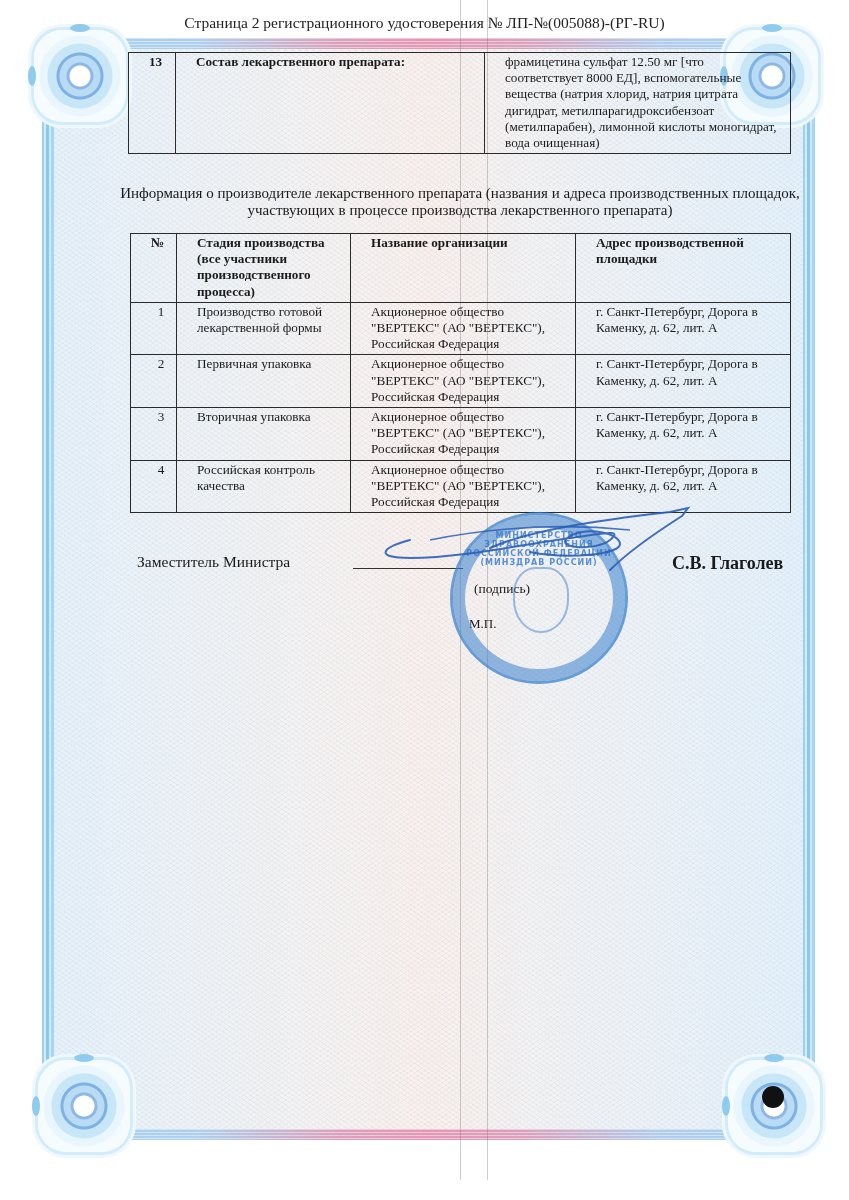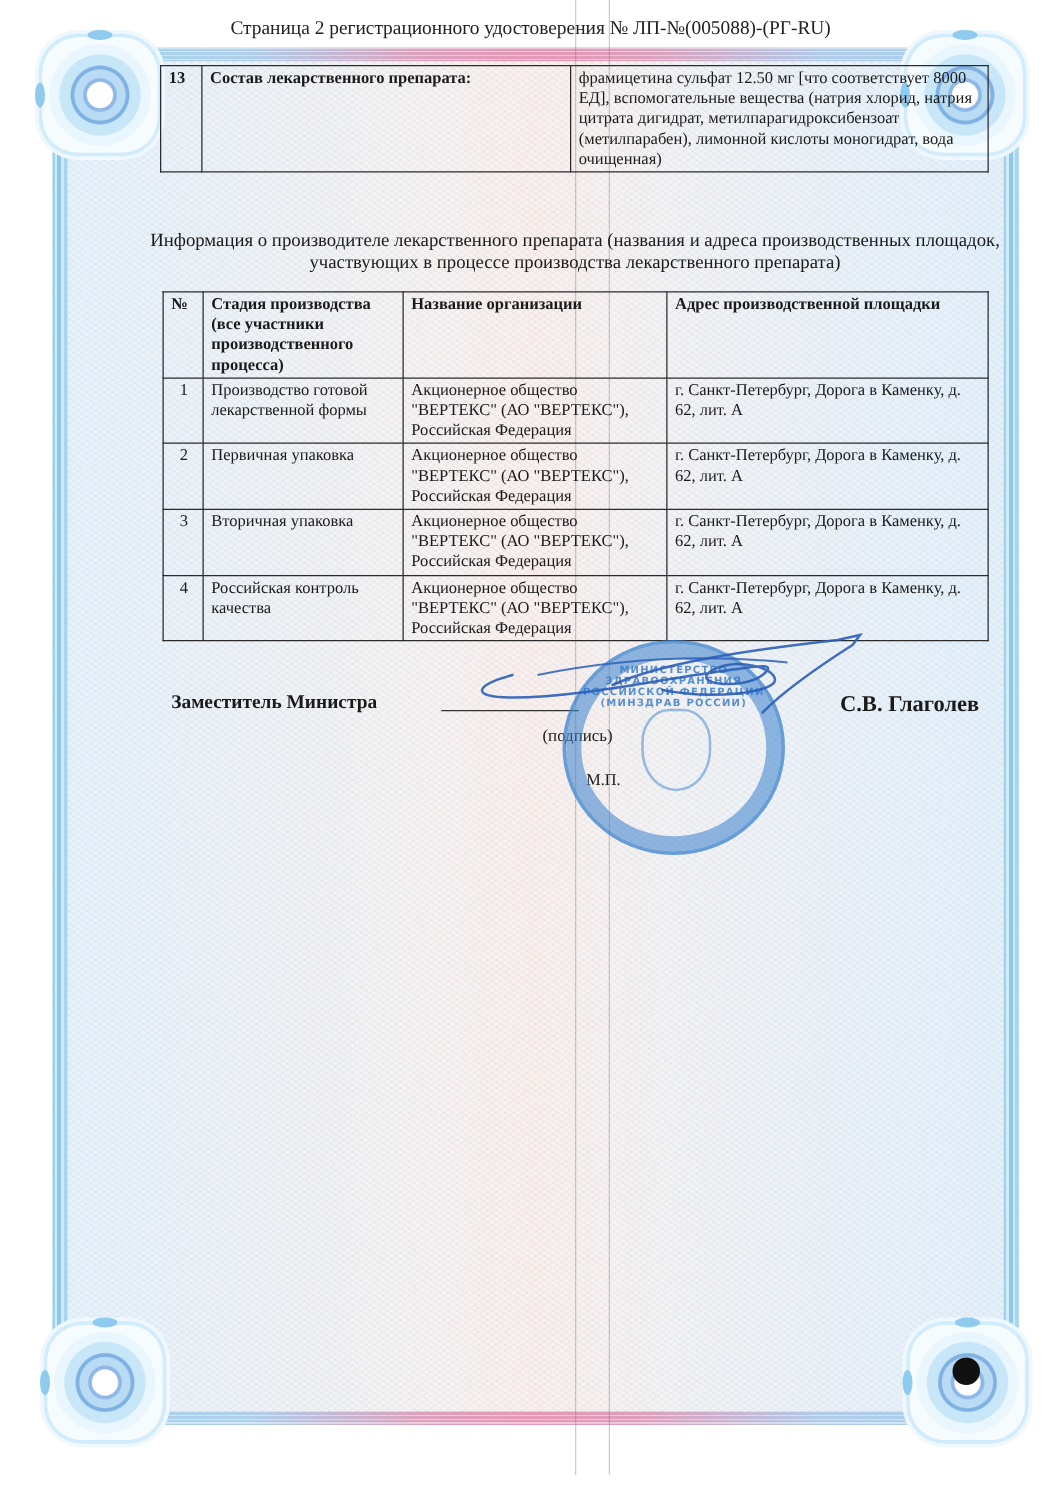--- a/index.html
+++ b/index.html
@@ -60,21 +60,21 @@
     }
     .fold-line {
       position: absolute; top: 0; width: 1px; height: 1180px; background: rgba(120,110,110,0.35);
     }
 
     table.doc {
       position: absolute; border-collapse: collapse; background: transparent;
       font-size: 13.2px; line-height: 16.2px;
     }
     table.doc td, table.doc th {
-      border: 1px solid #2b2b2b; vertical-align: top; padding: 1px 5px 2px 6px; text-align: left;
+      border: 1px solid #2b2b2b; vertical-align: top; padding: 1px 5px 2px 20px; text-align: left;
     }
     .bold { font-weight: bold; }
     .center { text-align: center !important; }
 
     #table-props { left: 128px; top: 52px; width: 663px; }
     #table-props .c1 { width: 21px; }
     #table-props .c2 { width: 283px; font-family: Liberation Serif, serif; }
 
     .section-caption {
       position: absolute; left: 120px; top: 185px; width: 680px; text-align: center;
@@ -82,29 +82,29 @@
     }
 
     #table-mfr { left: 130px; top: 233px; width: 661px; }
     #table-mfr th { font-weight: bold; }
     #table-mfr .m1 { width: 20px; }
     #table-mfr .m2 { width: 148px; }
     #table-mfr .m3 { width: 199px; }
 
     .signature-block { position: absolute; left: 0; top: 0; width: 849px; height: 0; }
     .signer-title {
-      position: absolute; left: 137px; top: 553px; font-weight: bold; font-size: 15.5px;
+      position: absolute; left: 137px; top: 553px; font-weight: normal; font-size: 15.5px;
     }
     .signer-name {
       position: absolute; left: 672px; top: 553px; font-weight: bold; font-size: 18px;
     }
     .sign-line {
       position: absolute; left: 353px; top: 568px; width: 110px; height: 1px; background: #333;
     }
-    .sign-caption { position: absolute; left: 434px; top: 581px; font-size: 13.5px; }
+    .sign-caption { position: absolute; left: 474px; top: 581px; font-size: 13.5px; }
     .stamp-mark { position: absolute; left: 469px; top: 616px; font-size: 13px; }
     .stamp {
       position: absolute; left: 450px; top: 512px; width: 172px; height: 166px; border-radius: 50%;
       border: 3px solid rgba(58,130,205,0.75);
       box-shadow: inset 0 0 0 10px rgba(255,255,255,0), inset 0 0 0 12px rgba(58,130,205,0.55);
       color: rgba(50,120,200,0.8); pointer-events: none;
     }
     .stamp-emblem {
       position: absolute; left: 60px; top: 52px; width: 52px; height: 62px;
       border-radius: 40% 40% 50% 50%; border: 2px solid rgba(58,130,205,0.5);

